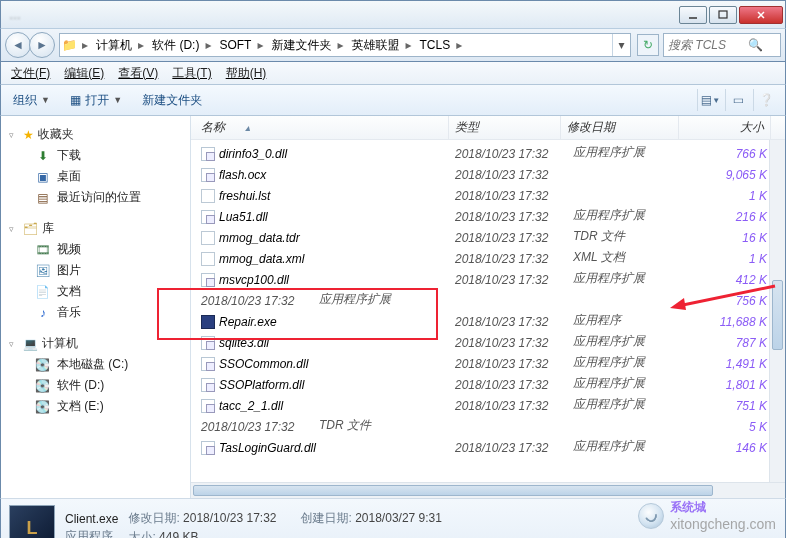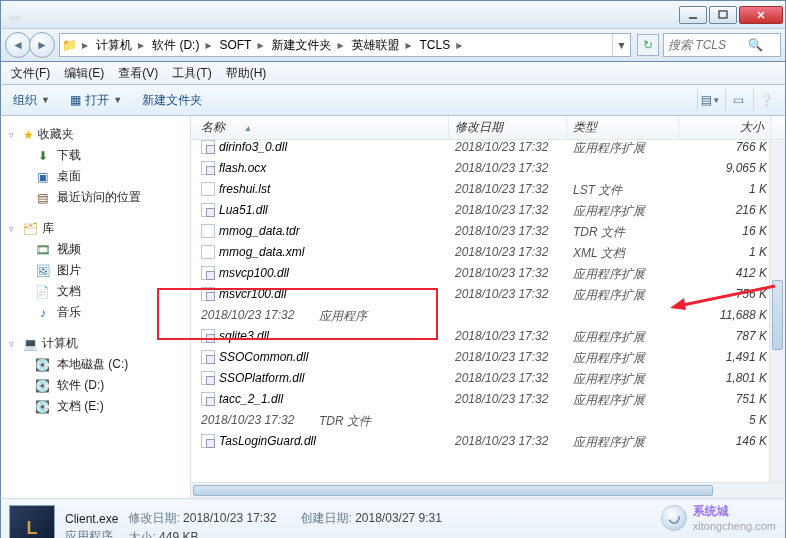--- a/index.html
+++ b/index.html
@@ -21,21 +21,21 @@
 .breadcrumb { flex:1; height:24px; background:#fff; border:1px solid #9db4c9; display:flex; align-items:center; overflow:hidden; }
 .bc-icon { width:20px; display:flex; align-items:center; justify-content:center; }
 .bc-seg { display:flex; align-items:center; height:100%; padding:0 4px 0 6px; white-space:nowrap; cursor:default; }
 .bc-arr { color:#666; padding:0 2px; }
 .bc-dd { width:18px; height:24px; border-left:1px solid #c6d5e3; display:flex; align-items:center; justify-content:center; color:#555; }
 .navsmall { width:22px; height:22px; border:1px solid #9db4c9; background:#eef4fa; display:flex; align-items:center; justify-content:center; color:#4a6; margin-left:2px; }
 .searchbox { width:118px; height:24px; border:1px solid #9db4c9; background:#fff; display:flex; align-items:center; padding:0 4px; color:#888; }
 .searchbox input { border:0; outline:0; width:80px; font-style:italic; color:#888; font-size:12px; }
 
 
-.menubar { height:22px; background:linear-gradient(#f7fafd,#eaf1f8); border-left:1px solid #6b8aab; border-right:1px solid #6b8aab; display:flex; align-items:center; padding:0 4px; gap:2px; }
+.menubar { height:22px; background:linear-gradient(#f7fafd,#eaf1f8); border-left:1px solid #6b8aab; border-right:1px solid #6b8aab; display:flex; align-items:center; padding:0 4px; gap:2px;text-decoration:underline; }
 .menuitem { padding:2px 6px; color:#222; }
 
 
 .toolbar { height:32px; background:linear-gradient(#f4f9fe,#e3eef9); border:1px solid #b2c6d9; border-left:1px solid #6b8aab; border-right:1px solid #6b8aab; display:flex; align-items:center; padding:0 6px; gap:8px; }
 .tbtn { display:flex; align-items:center; gap:4px; color:#1b4e82; padding:2px 6px; cursor:default; }
 .tbtn .dd { color:#555; font-size:9px; }
 .toolbar-right { margin-left:auto; display:flex; align-items:center; gap:2px; }
 .tri { width:26px; height:22px; display:flex; align-items:center; justify-content:center; color:#4b6d90; border-left:1px solid #cbd9e6; }
 
 
@@ -50,26 +50,26 @@
 .list { flex:1; position:relative; display:flex; flex-direction:column;font-style:italic; }
 .listhead { height:24px; display:flex; align-items:center; border-bottom:1px solid #e4e9ef; background:linear-gradient(#fdfefe,#f1f5f9); padding-left:4px; padding-right:14px; }
 .col { padding:0 6px; color:#333; display:flex; align-items:center; height:100%; border-right:1px solid #e4e9ef; }
 .col.name { width:254px; }
 .col.date { width:118px; }
 .col.type { width:112px; }
 .col.size { flex:1; justify-content:flex-end; }
 .sortarr { color:#6b88a5; font-size:10px; padding-left:20px; }
 
 .rows { flex:1; overflow:auto; position:relative; }
-.row { height:21px; display:flex; align-items:flex-start; padding-left:4px; padding-right:0; }
+.row { height:21px; display:flex; align-items:flex-end; padding-left:4px; padding-right:0; }
 .row .c { padding:0 6px; white-space:nowrap; overflow:hidden; text-overflow:ellipsis; }
 .row .c.name { width:254px; display:flex; align-items:center; gap:4px; }
 .row .c.date { width:118px; color:#555; }
 .row .c.type { width:112px; color:#555; }
-.row .c.size { flex:1; text-align:right; color:#404040; padding-right:18px; }
+.row .c.size { flex:1; text-align:right; color:#8b5cf6; padding-right:18px; }
 .fic { width:16px; height:16px; display:inline-flex; align-items:center; justify-content:center; }
 
 .vscroll { position:absolute; right:0; top:0; bottom:0; width:16px; background:#eef2f6; border-left:1px solid #dde4eb; }
 .vthumb { position:absolute; left:2px; right:2px; top:140px; height:70px; background:linear-gradient(#d7e4f0,#bcd3e8); border:1px solid #9db6cd; border-radius:2px; }
 .hscroll { height:16px; background:#eef2f6; border-top:1px solid #dde4eb; position:relative; }
 .hthumb { position:absolute; top:2px; bottom:2px; left:2px; width:520px; background:linear-gradient(#d7e4f0,#bcd3e8); border:1px solid #9db6cd; border-radius:2px; }
 
 
 .details { height:60px; border:1px solid #6b8aab; border-top:1px solid #cfdbe7; background:linear-gradient(#f3f8fd,#e6eff8); display:flex; align-items:center; padding:4px 8px; gap:10px; position:relative; }
 .details .thumb { width:46px; height:46px; background:linear-gradient(135deg,#2a3f5f,#0b1830); border:1px solid #8ea4b8; display:flex; align-items:center; justify-content:center; color:#c9a04a; font-weight:bold; font-size:18px; }
@@ -240,22 +240,22 @@
         </div>
     </div>
   </div>
 
   <div class="list">
     <div class="listhead">
       <div class="col name">
           <span>名称</span>
           <span class="sortarr">▴</span>
         </div>
+      <div class="col type">类型</div>
       <div class="col date">修改日期</div>
-      <div class="col type">类型</div>
       <div class="col size">大小</div>
     </div>
     <div class="rows" id="rows">
       <div class="row">
           <div class="c name">
             <span class="fic i-dll"></span>
             <span>dirinfo3_0.dll</span>
           </div>
           <div class="c date">2018/10/23 17:32</div>
           <div class="c type">应用程序扩展</div>
@@ -268,21 +268,20 @@
           </div>
           <div class="c date">2018/10/23 17:32</div>
           <div class="c size">9,065 K</div>
         </div>
         <div class="row">
           <div class="c name">
             <span class="fic i-file"></span>
             <span>freshui.lst</span>
           </div>
           <div class="c date">2018/10/23 17:32</div>
-          <div class="c type">LST 文件</div>
           <div class="c size">1 K</div>
         </div>
         <div class="row">
           <div class="c name">
             <span class="fic i-dll"></span>
             <span>Lua51.dll</span>
           </div>
           <div class="c date">2018/10/23 17:32</div>
           <div class="c type">应用程序扩展</div>
           <div class="c size">216 K</div>
@@ -308,29 +307,29 @@
         <div class="row">
           <div class="c name">
             <span class="fic i-dll"></span>
             <span>msvcp100.dll</span>
           </div>
           <div class="c date">2018/10/23 17:32</div>
           <div class="c type">应用程序扩展</div>
           <div class="c size">412 K</div>
         </div>
         <div class="row">
-          <div class="c name">
-            <span class="fic i-dll"></span>
-            <span>msvcr100.dll</span>
-          </div>
           <div class="c date">2018/10/23 17:32</div>
           <div class="c type">应用程序扩展</div>
           <div class="c size">756 K</div>
         </div>
         <div class="row">
+          <div class="c name">
+            <span class="fic i-exe"></span>
+            <span>Repair.exe</span>
+          </div>
           <div class="c date">2018/10/23 17:32</div>
           <div class="c type">应用程序</div>
           <div class="c size">11,688 K</div>
         </div>
         <div class="row">
           <div class="c name">
             <span class="fic i-dll"></span>
             <span>sqlite3.dll</span>
           </div>
           <div class="c date">2018/10/23 17:32</div>
@@ -408,15 +407,15 @@
 <div class="redbox" style="left:157px; top:288px; width:281px; height:52px;"></div>
 <svg class="redarrow" style="left:670px; top:284px; width:110px; height:30px;">
   <line x1="105" y1="2" x2="8" y2="22" stroke="#e23" stroke-width="3"></line>
   <polygon points="0,24 14,14 16,26" fill="#e23"></polygon>
 </svg>
 
 <div class="watermark">
   <div class="logo"></div>
   <div>
     <div style="font-weight:bold;color:#8b5cf6">系统城</div>
-    <div style="font-size:11px;color:#999">xitongcheng.com</div>
+    <div style="font-size:14px;color:#999">xitongcheng.com</div>
   </div>
 </div>
 
 </body></html>

